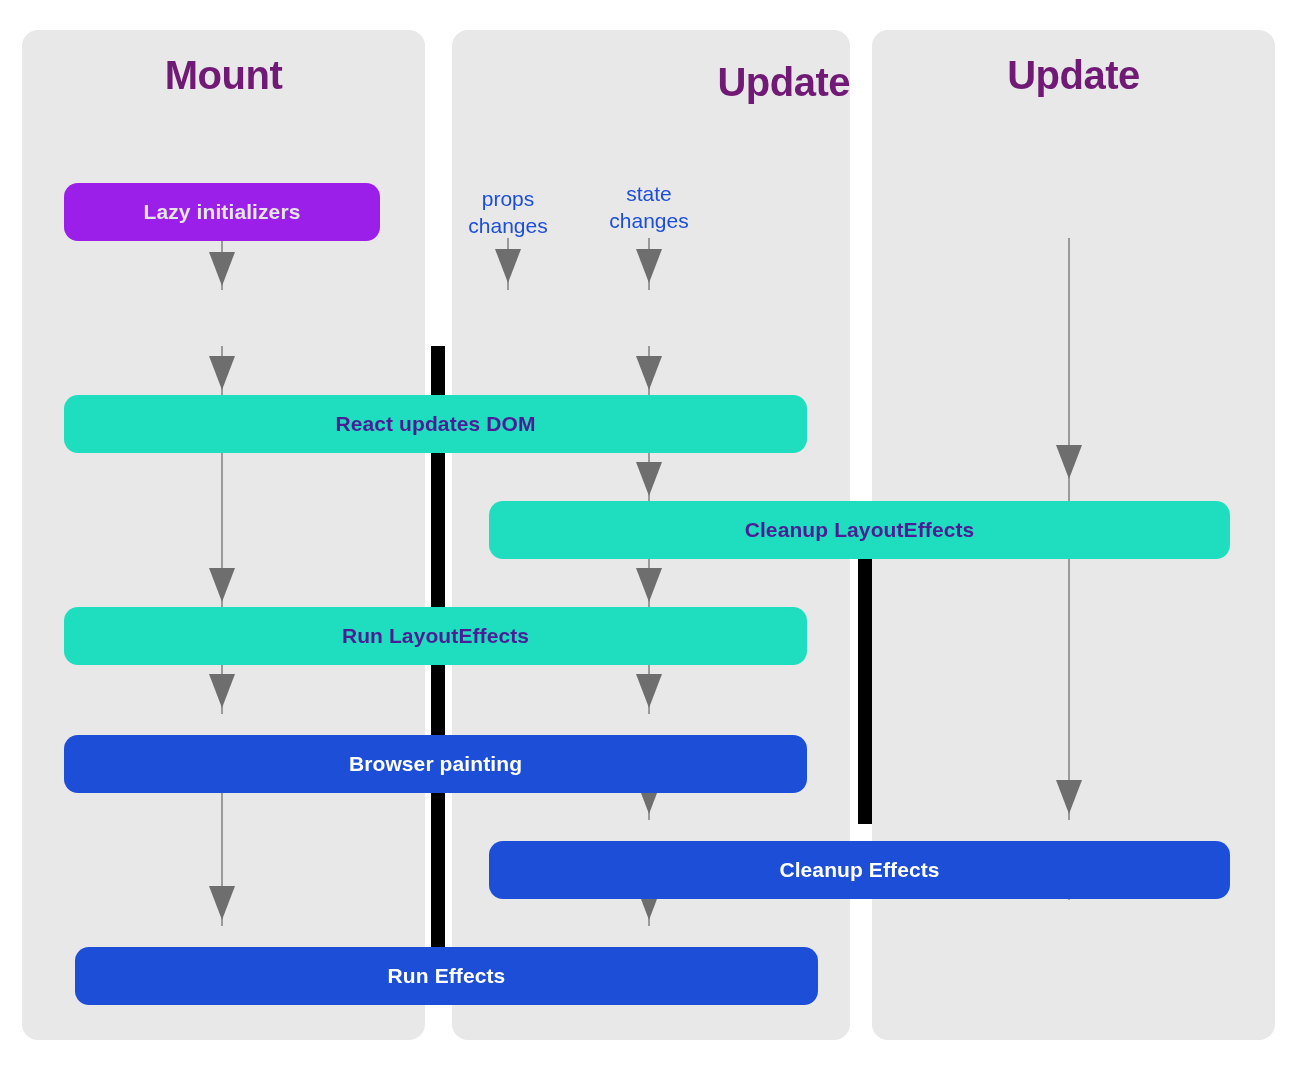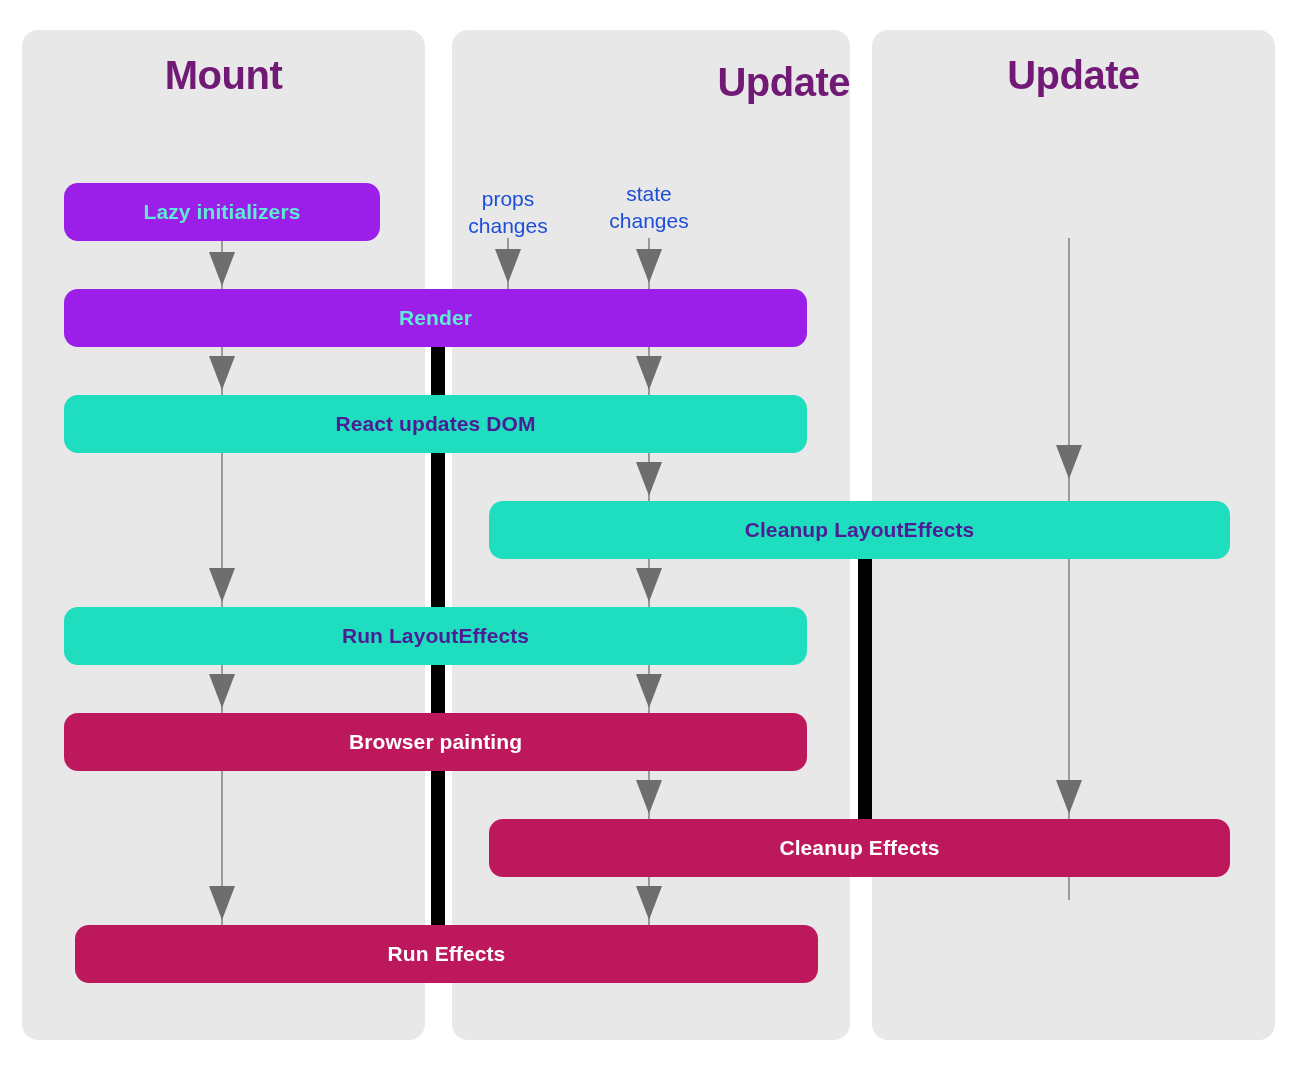--- a/index.html
+++ b/index.html
@@ -75,23 +75,23 @@
     position: absolute;
     border-radius: 14px;
     display: flex;
     align-items: center;
     justify-content: center;
     font-weight: bold;
     font-size: 21px;
     box-sizing: border-box;
     letter-spacing: 0.1px;
   }
-  .bar.purple { background: #9b1fe8; color: #5eead4; }
+  .bar.purple { background: #9b1fe8; color: #e5e5e5; }
   .bar.teal   { background: #1fdec0; color: #4c1d95; }
-  .bar.dark   { background: #be185d; color: #ffffff; }
+  .bar.dark   { background: #1d4ed8; color: #ffffff; margin-top: 22px; }
 
   
   .caption {
     position: absolute;
     text-align: center;
     color: #1d4ed8;
     font-size: 21px;
     line-height: 27px;
     white-space: pre-line;
   }
@@ -156,23 +156,20 @@
 
   <div class="vline" style="left:1068px; top:876px; height:24px;"></div>
 
   <div class="barrier" style="left:431px; top:346px; height:606px;"></div>
   <div class="barrier" style="left:858px; top:558px; height:266px;"></div>
 
   <div class="bar purple" style="left:64px; top:183px; width:316px; height:58px;">
     <span>Lazy initializers</span>
   </div>
 
-  <div class="bar purple" style="left:64px; top:289px; width:743px; height:58px;">
-    <span>Render</span>
-  </div>
 
   <div class="bar teal" style="left:64px; top:395px; width:743px; height:58px;">
     <span>React updates DOM</span>
   </div>
 
   <div class="bar teal" style="left:489px; top:501px; width:741px; height:58px;">
     <span>Cleanup LayoutEffects</span>
   </div>
 
   <div class="bar teal" style="left:64px; top:607px; width:743px; height:58px;">

